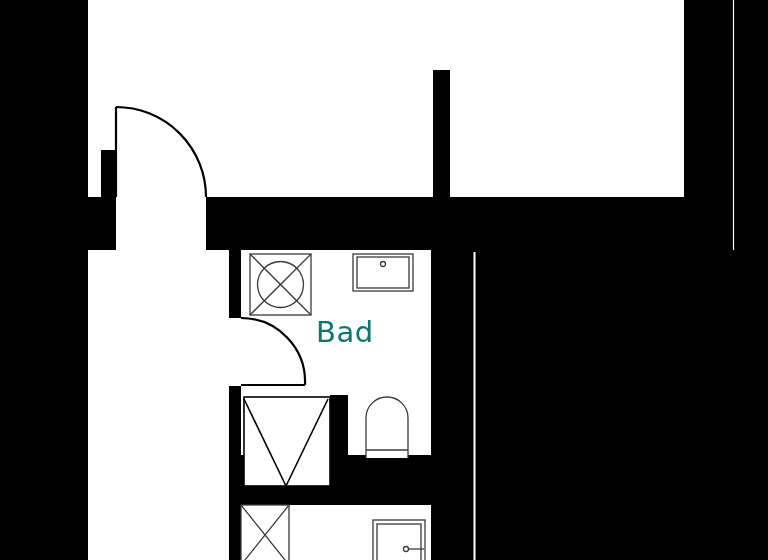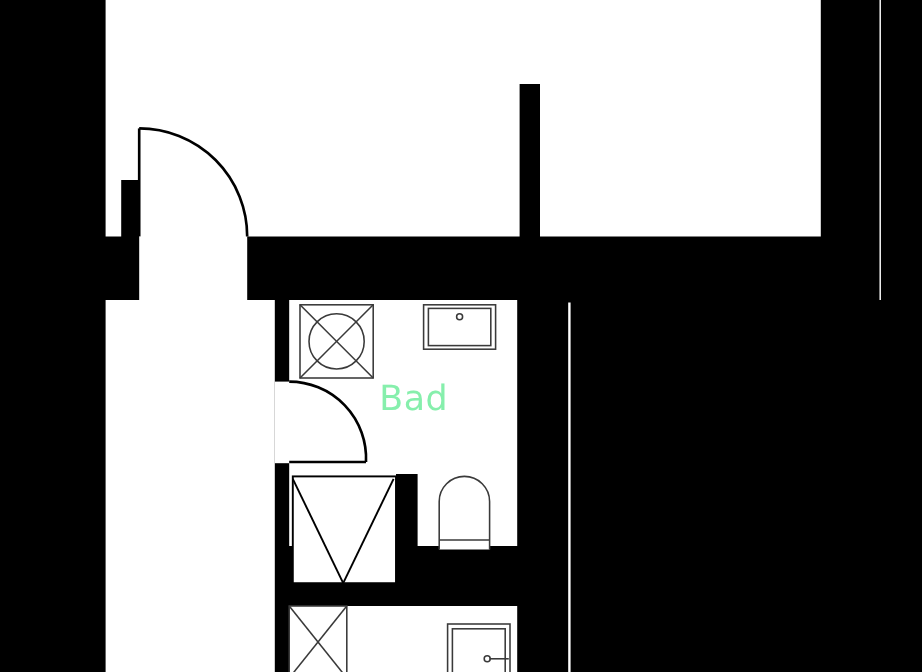--- a/index.html
+++ b/index.html
@@ -2,21 +2,21 @@
 <html><head>
 <meta charset="utf-8">
 <style>
   html, body { margin: 0; padding: 0; background: #000000; }
   body { width: 768px; height: 560px; overflow: hidden; position: relative; }
   #plan { position: absolute; left: 0; top: 0; width: 768px; height: 560px; display: block; }
   .room-label {
     position: absolute;
     font-family: "DejaVu Sans", sans-serif;
     font-size: 29px;
-    color: #86efac;
+    color: #0f766e;
     line-height: 1;
     letter-spacing: 0.5px;
   }
 </style>
 </head>
 <body>
 
 <svg id="plan" viewBox="0 0 768 560" xmlns="http://www.w3.org/2000/svg">
 
   <rect x="0" y="0" width="768" height="560" fill="#000"></rect>

